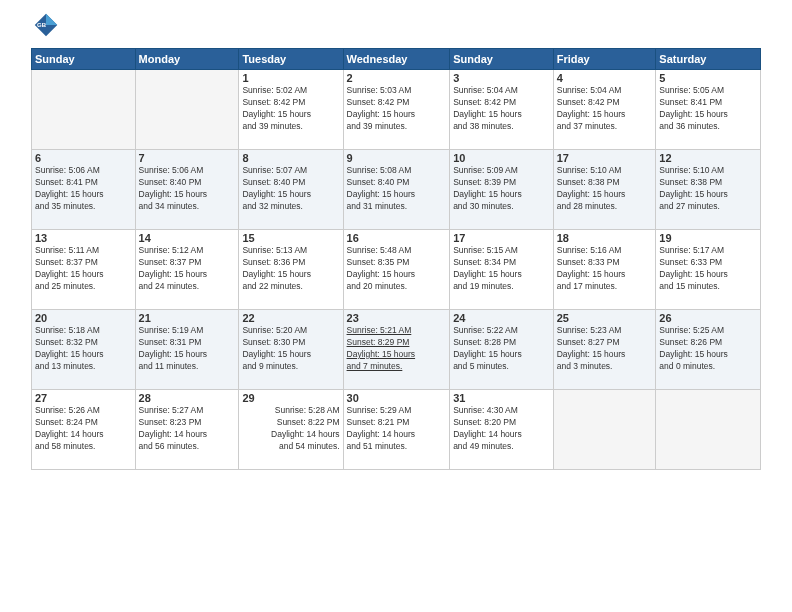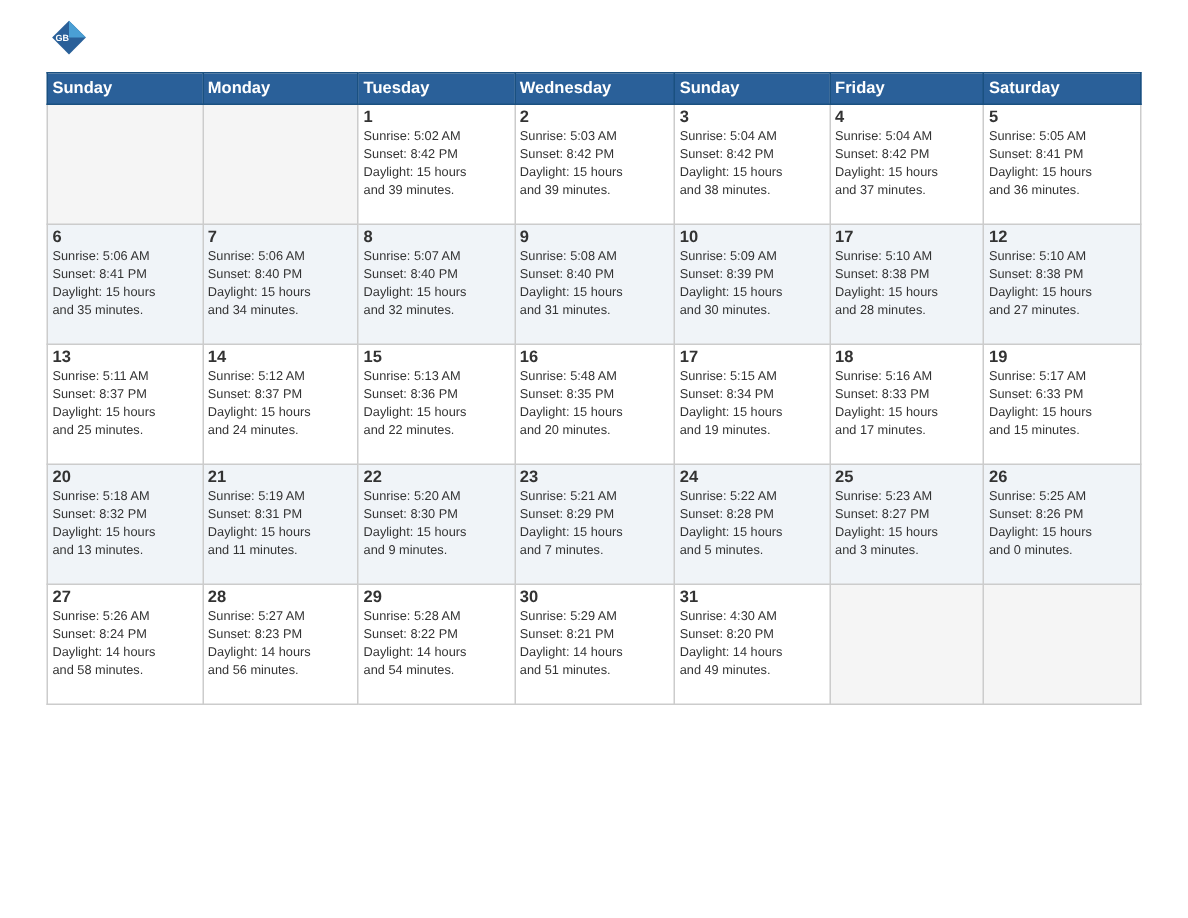--- a/index.html
+++ b/index.html
@@ -286,21 +286,21 @@
           </td>
           <td>
             <span class="day-number">22</span>
             <div class="day-info" style="white-space: pre-line;">Sunrise: 5:20 AM
 Sunset: 8:30 PM
 Daylight: 15 hours
 and 9 minutes.</div>
           </td>
           <td>
             <span class="day-number">23</span>
-            <div class="day-info" style="white-space: pre-line;">Sunrise: 5:21 AM
+            <div class="day-info" style="white-space: pre-line; text-decoration: underline;">Sunrise: 5:21 AM
 Sunset: 8:29 PM
 Daylight: 15 hours
 and 7 minutes.</div>
           </td>
           <td>
             <span class="day-number">24</span>
             <div class="day-info" style="white-space: pre-line;">Sunrise: 5:22 AM
 Sunset: 8:28 PM
 Daylight: 15 hours
 and 5 minutes.</div>
@@ -330,21 +330,21 @@
           </td>
           <td>
             <span class="day-number">28</span>
             <div class="day-info" style="white-space: pre-line;">Sunrise: 5:27 AM
 Sunset: 8:23 PM
 Daylight: 14 hours
 and 56 minutes.</div>
           </td>
           <td>
             <span class="day-number">29</span>
-            <div class="day-info" style="white-space: pre-line;">Sunrise: 5:28 AM
+            <div class="day-info" style="white-space: pre-line; text-align: right;">Sunrise: 5:28 AM
 Sunset: 8:22 PM
 Daylight: 14 hours
 and 54 minutes.</div>
           </td>
           <td>
             <span class="day-number">30</span>
             <div class="day-info" style="white-space: pre-line;">Sunrise: 5:29 AM
 Sunset: 8:21 PM
 Daylight: 14 hours
 and 51 minutes.</div>

